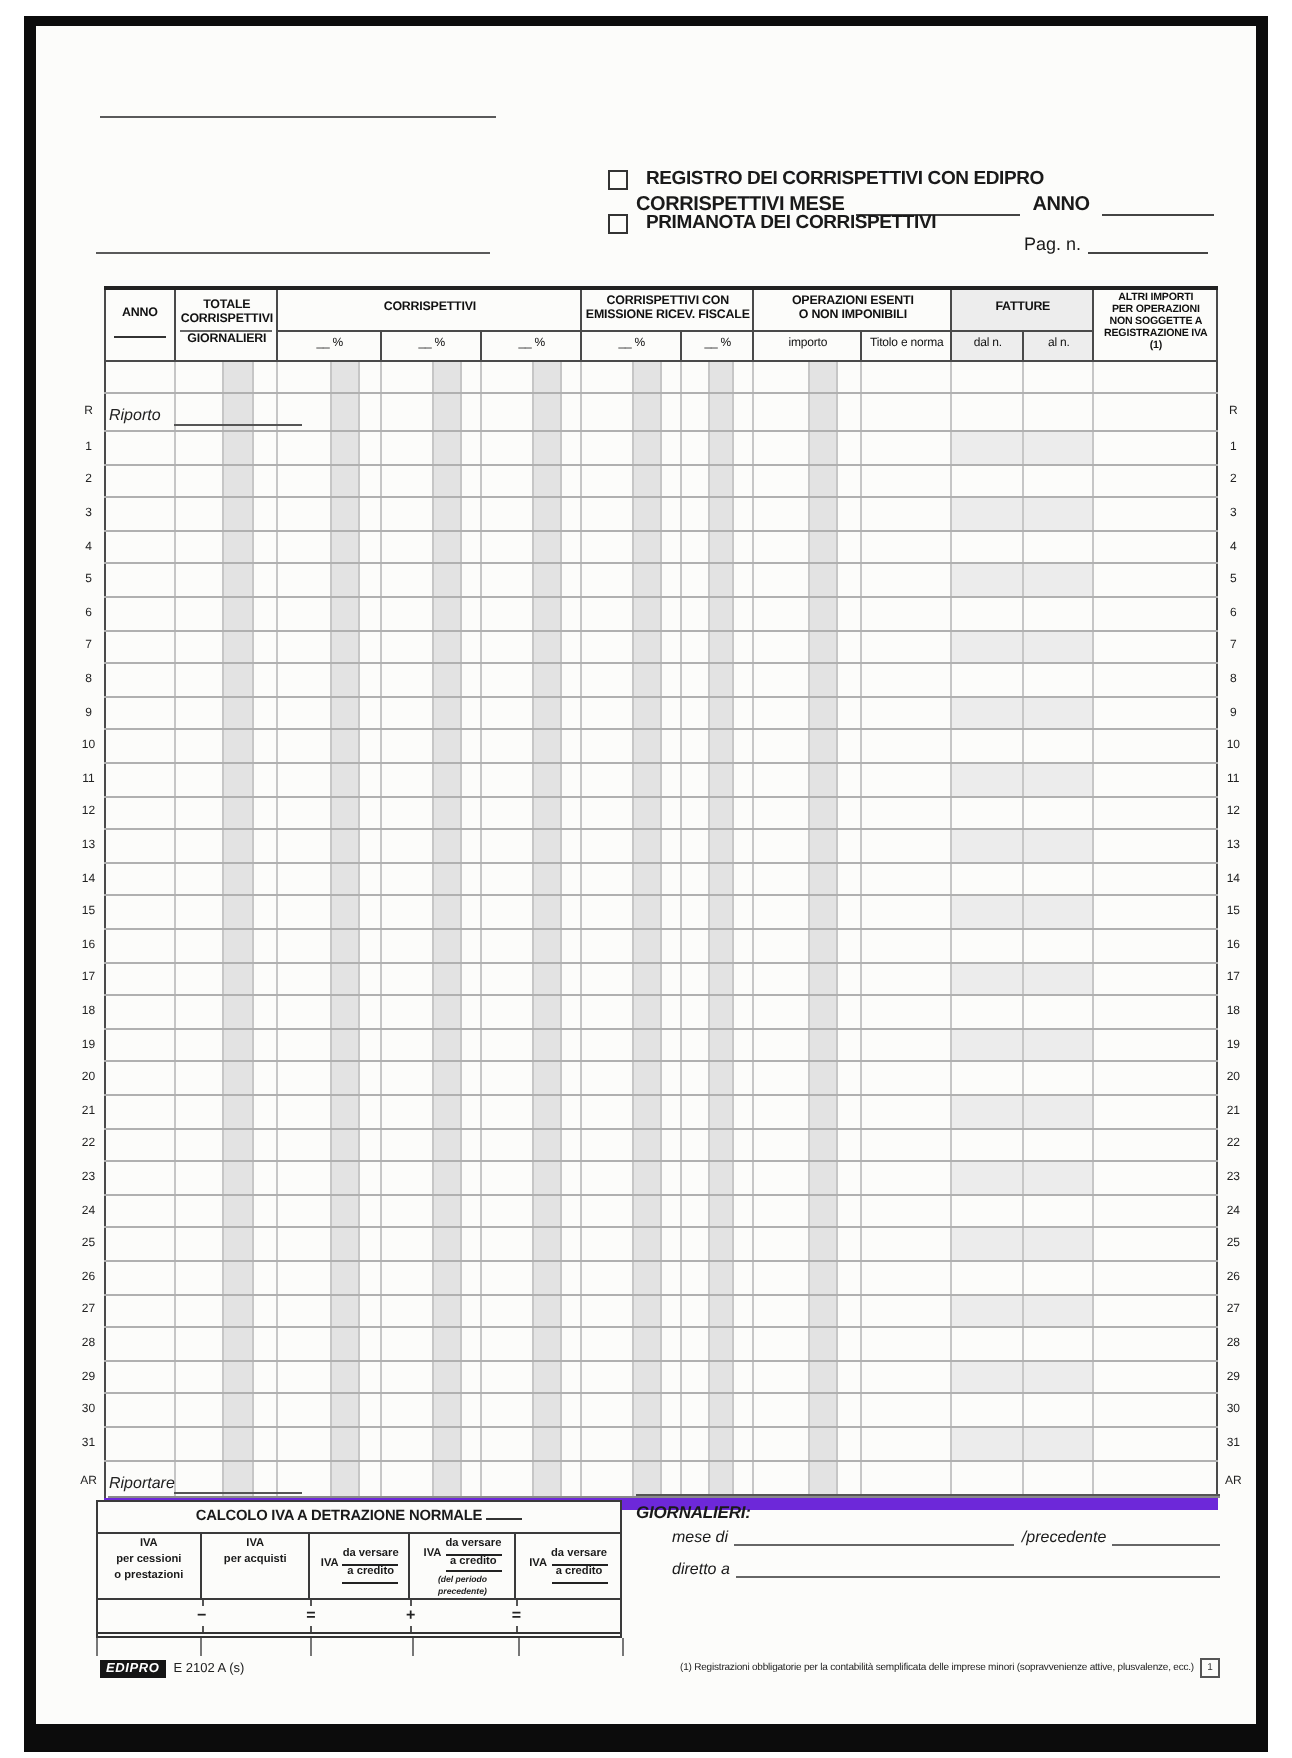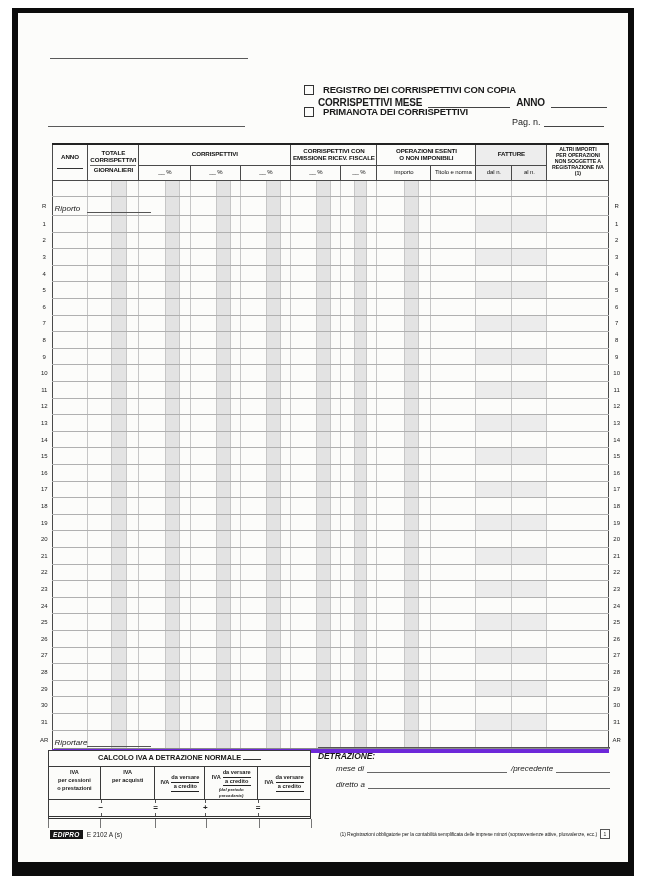--- a/index.html
+++ b/index.html
@@ -32,21 +32,21 @@
       letter-spacing:-0.1px;text-align:center;vertical-align:middle;color:#111;}
   thead tr.hr1 .hd{border-top:2px solid #222;}
   .sub,.pc{font-weight:normal;font-size:6px;}
   .altri{font-size:5.3px;} 
   .sh{background:#ededed;}
   .anno-line{border-bottom:1px solid #333;width:72%;margin:7px auto 1px;}
   .inrule{border-top:1px solid #666;margin:1px 2px;}
   .lc{border:1px solid #c6c6c6;border-top-color:#b0b0b0;border-bottom-color:#b0b0b0;height:15.6px;}
   .gb{border-left:1px solid #4a4a4a;}
   .ge{border-right:1px solid #4a4a4a;}
-  tbody tr:last-child .lc{border-bottom:4px solid #6d28d9;}
+  tbody tr:last-child .lc{border-bottom:6px solid #6d28d9;}
   .g{background:#e3e3e3;}
   .bd{background:#ececec;}
   .gut{border:none;background:transparent;font-size:6px;color:#222;text-align:center;
        vertical-align:middle;font-weight:normal;}
   td.rp{position:relative;}
   .rptxt{font-style:italic;font-size:8px;white-space:nowrap;position:relative;z-index:2;
          padding-left:2px;color:#222;}
   .rpline{position:absolute;left:34px;right:-64px;bottom:2px;border-bottom:1px solid #555;z-index:1;}
   
   .bottom-rule{position:absolute;left:36px;right:18px;top:735px;border-top:1px solid #8a8a8a;}
@@ -101,21 +101,21 @@
 
     <div class="form-title-row">
       <span>CORRISPETTIVI MESE</span>
       <span class="wline w1"></span>
       <span>ANNO</span>
       <span class="wline w2"></span>
     </div>
 
     <div class="cb-row r1">
       <span class="cb"></span>
-      <span>REGISTRO DEI CORRISPETTIVI CON COPIA</span>
+      <span>REGISTRO DEI CORRISPETTIVI CON EDIPRO</span>
     </div>
     <div class="cb-row r2">
       <span class="cb"></span>
       <span>PRIMANOTA DEI CORRISPETTIVI</span>
     </div>
 
     <div class="pag-row">
       <span>Pag. n.</span>
       <span class="wline w3"></span>
     </div>
@@ -1268,21 +1268,21 @@
         <div class="stub" style="left:80.15%"></div>
         <div class="stub" style="left:100%"></div>
       </div>
 
     <div class="logo-row">
       <span class="logo-badge">EDIPRO</span>
       <span class="logo-code">E 2102 A (s)</span>
     </div>
 
     <div class="versamento-rule"></div>
-    <div class="vers-title">DETRAZIONE:</div>
+    <div class="vers-title">GIORNALIERI:</div>
 
     <div class="vers-row v1">
       <span class="vlabel">mese di</span>
       <span class="vline" style="flex:2.6"></span>
       <span class="vmid">/precedente</span>
       <span class="vline" style="flex:1"></span>
     </div>
     <div class="vers-row v2">
       <span class="vlabel">diretto a</span>
       <span class="vline"></span>

